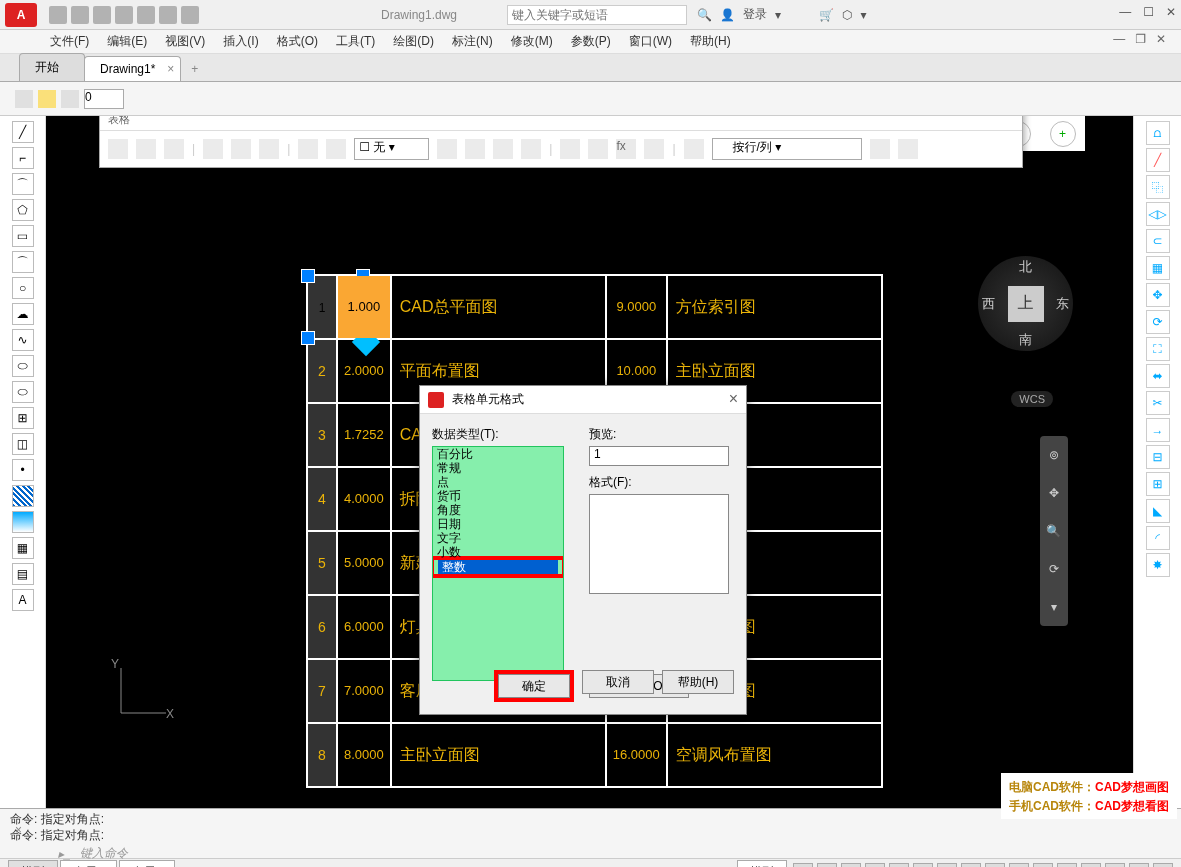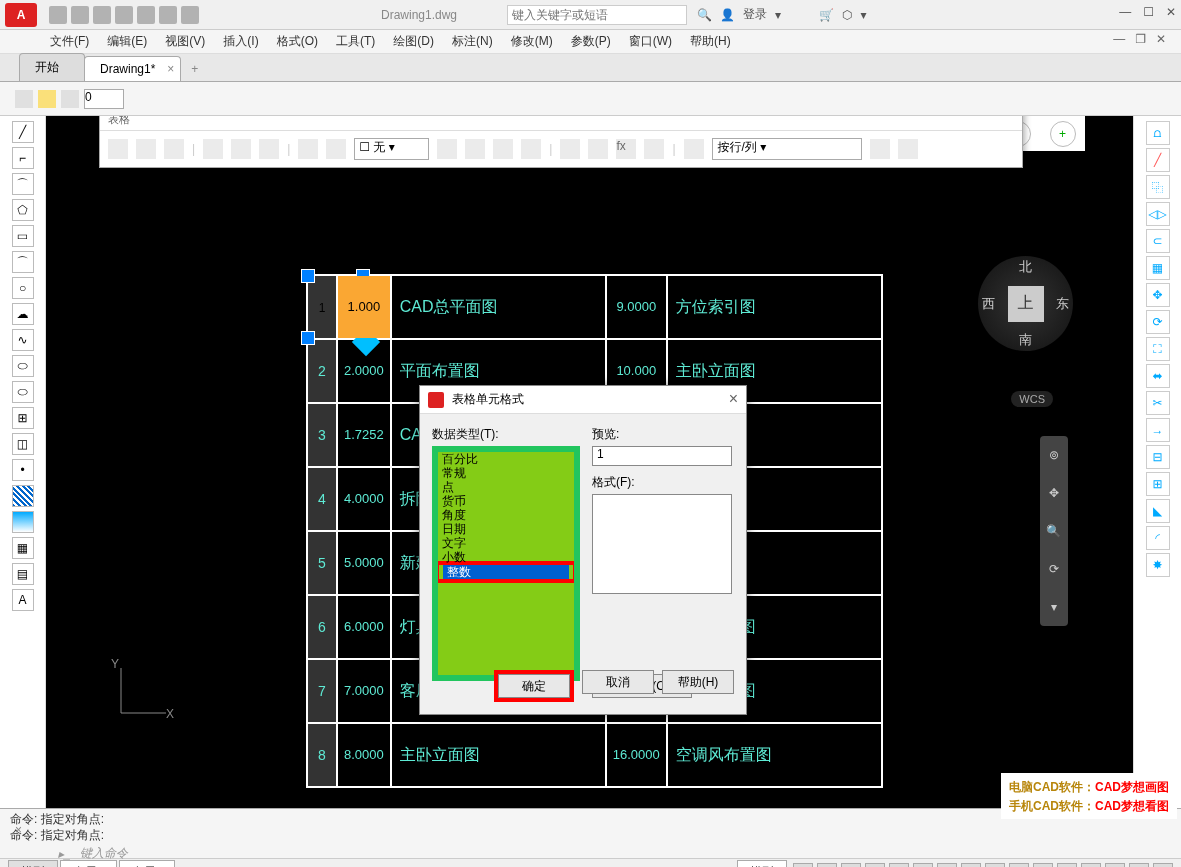--- a/index.html
+++ b/index.html
@@ -27,38 +27,38 @@
 .canvas-area{flex:1;background:#000;position:relative;overflow:hidden}
 .right-tools{width:48px;background:#fff;border-left:1px solid #ddd;display:flex;flex-direction:column;align-items:center;padding-top:5px;gap:3px}
 .rt-ic{width:24px;height:24px;border:1px solid #ccc;display:flex;align-items:center;justify-content:center;color:#0af}
 .right-extra{position:absolute;right:48px;top:0;width:90px;height:35px;background:#fff;display:flex;align-items:center;justify-content:space-around}
 .re-ic{width:26px;height:26px;border:1px solid #bbb;border-radius:13px;display:flex;align-items:center;justify-content:center;color:#0af}
 .table-toolbar{position:absolute;left:100px;top:100px;width:924px;height:60px;background:#fff;border:1px solid #aaa;box-shadow:2px 2px 6px rgba(0,0,0,.3)}
 .tt-title{height:22px;padding:3px 8px;color:#666;font-size:11px;border-bottom:1px solid #ddd}
 .tt-icons{height:36px;display:flex;align-items:center;padding:0 8px;gap:8px}
 .tt-ic{width:20px;height:20px;background:#ddd;opacity:.6}
 .tt-sel{width:75px;height:22px;border:1px solid #aaa;background:#fff;padding:0 4px}
-.tt-sel2{width:150px;height:22px;border:1px solid #aaa;background:#fff;padding:0 5px}
+.tt-sel2{width:150px;height:22px;border:1px solid #aaa;background:#fff;padding:0 20px}
 .cad-table{position:absolute;left:260px;top:158px;border-collapse:collapse}
-.cad-table td{border:2px solid #fff;color:#5eead4;padding:2px 6px;text-align:center;font-size:14px;height:64px;vertical-align:middle}
+.cad-table td{border:2px solid #fff;color:#eab308;padding:2px 6px;text-align:center;font-size:14px;height:64px;vertical-align:middle}
 .cad-table .sel{background:#faa733;color:#000;position:relative}
 .cad-table .rh{background:#333;width:30px}
 .cad-table .num{width:45px;font-size:13px;line-height:1.1}
 .cad-table .txt{width:215px;text-align:left;padding-left:8px;font-size:16px}
 .grip{position:absolute;width:14px;height:14px;background:#0080ff;border:1px solid #fff}
 .grip-diamond{position:absolute;width:20px;height:20px;background:#00bfff;transform:rotate(45deg)}
 .dialog{position:absolute;left:373px;top:269px;width:328px;height:330px;background:#f0f0f0;border:1px solid #888;box-shadow:0 0 10px rgba(0,0,0,.5)}
 .dlg-title{height:28px;display:flex;align-items:center;padding:0 8px;background:#fff;border-bottom:1px solid #ddd}
 .dlg-logo{width:16px;height:16px;background:#d22;border-radius:2px;margin-right:8px}
 .dlg-close{position:absolute;right:8px;top:4px;color:#666;font-size:16px}
 .dlg-body{padding:12px;display:flex;gap:12px}
 .dlg-left{flex:1}
 .dlg-right{flex:1}
 .dlg-lbl{margin-bottom:3px}
-.listbox{width:148px;height:235px;border:6px solid #22c55e;background:#84cc16;overflow:hidden}
+.listbox{width:132px;height:235px;border:1px solid #22c55e;background:#86efac;overflow:hidden}
 .listbox div{padding:0 4px;line-height:14px;font-size:12px}
 .listbox .selected{background:#0060d0;color:#fff}
 .red-box{border:4px solid red;margin:-3px}
 .preview-box{width:140px;height:20px;border:1px solid #888;background:#fff;padding:0 4px}
 .format-box{width:140px;height:100px;border:1px solid #888;background:#fff;margin-top:3px}
 .dlg-btn-row{position:absolute;bottom:12px;right:12px;display:flex;gap:8px}
 .dlg-btn{width:72px;height:24px;border:1px solid #888;background:#e8e8e8;display:flex;align-items:center;justify-content:center}
 .other-btn{width:100px;height:24px;border:1px solid #888;background:#e8e8e8;display:flex;align-items:center;justify-content:center;margin-top:80px}
 .red-wrap{border:4px solid red;display:inline-block}
 .compass{position:absolute;right:60px;top:140px;width:95px;height:95px;background:radial-gradient(circle,#333,#111);border-radius:50%;display:flex;align-items:center;justify-content:center;color:#fff}

